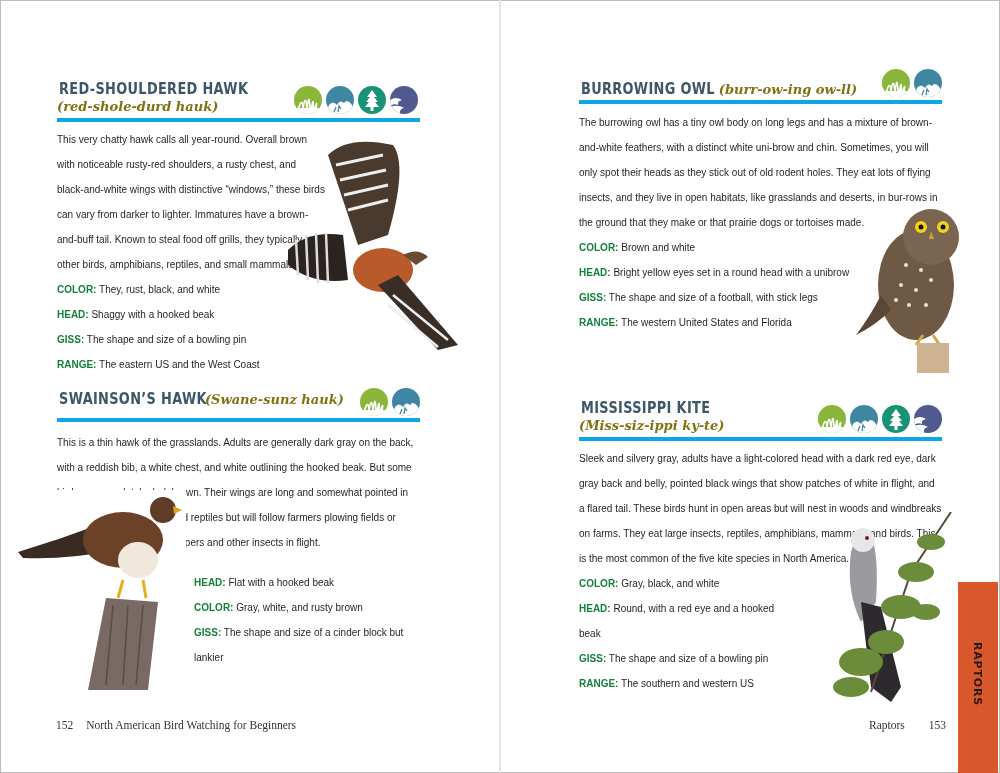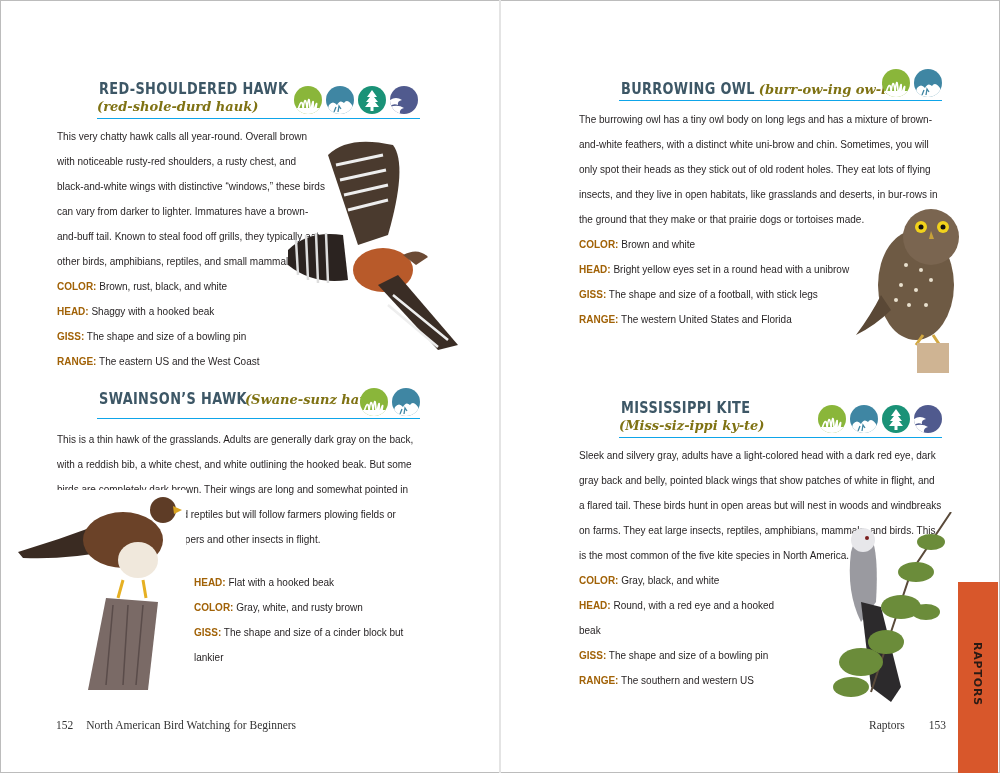--- a/index.html
+++ b/index.html
@@ -4,36 +4,36 @@
 <style>
   html, body { margin: 0; padding: 0; }
   body { width: 1000px; height: 773px; background: #ffffff; position: relative; overflow: hidden; font-family: "Liberation Sans", sans-serif; color: #231f20; }
   .frame { position: absolute; inset: 0; border: 1px solid #bcbcbc; box-sizing: border-box; pointer-events: none; }
   .gutter { position: absolute; left: 499px; top: 0; width: 2px; height: 773px; background: #e4e4e4; }
   .page { position: absolute; top: 0; height: 773px; }
   .left { left: 0; width: 499px; }
   .right { left: 501px; width: 499px; }
 
   .entry { position: absolute; }
-  .hdr { position: relative; border-bottom: 1px solid #0ea5e9; margin-left: 40px; }
+  .hdr { position: relative; border-bottom: 4px solid #0ea5e9; }
   .name { font-family: "DejaVu Sans", sans-serif; font-weight: bold; font-size: 15px; letter-spacing: 0.4px; color: #3d5766; transform: scaleX(0.86); transform-origin: left center; display: inline-block; white-space: nowrap; }
   .pron { font-family: "DejaVu Serif", serif; font-style: italic; font-weight: bold; font-size: 13px; color: #7f7213; white-space: nowrap; }
   .pron.inline { margin-left: -26px; }
   .icons { position: absolute; right: 2px; display: flex; gap: 4px; }
   .icon { width: 28px; height: 28px; border-radius: 50%; position: relative; overflow: hidden; }
   .grass { background: #8ab63a; }
   .shrub { background: #3f86a3; }
   .forest { background: #1a9277; }
   .water { background: #505a8e; }
   .icon svg { position: absolute; left: 0; top: 0; }
 
   .body { font-size: 10px; line-height: 25px; }
   .body p { margin: 0; }
   .field { margin-top: 8px; }
-  .lbl { color: #a16207; font-weight: bold; }
+  .lbl { color: #15803d; font-weight: bold; }
 
   .photo { position: absolute; }
 
   .footer { position: absolute; top: 719px; font-family: Liberation Serif, serif; font-size: 11.5px; color: #333; white-space: nowrap; }
   .tab { position: absolute; left: 958px; top: 582px; width: 40px; height: 191px; background: #d8572b; }
   .tab span { position: absolute; left: 13px; top: 60px; writing-mode: vertical-rl; font-family: "DejaVu Sans", sans-serif; font-weight: bold; font-size: 11px; color: #2a1a14; letter-spacing: 0.8px; }
 </style>
 </head>
 <body>
 
@@ -67,21 +67,21 @@
           </div>
         <div class="icon water">
             <svg width="28" height="28" viewBox="0 0 28 28">
               <path d="M0 14 Q6 10 12 14 Q7 15 8 19 Q4 17 0 20Z M0 21 Q8 18 14 22 Q9 23 10 28 L0 28Z" fill="#fff"></path>
             </svg>
           </div>
       </div>
     </div>
     <div class="body" style="margin-top:5px;">
       <p style="width:268px;">This very chatty hawk calls all year-round. Overall brown with noticeable rusty-red shoulders, a rusty chest, and black-and-white wings with distinctive “windows,” these birds can vary from darker to lighter. Immatures have a brown-and-buff tail. Known to steal food off grills, they typically eat other birds, amphibians, reptiles, and small mammals.</p>
-      <p class="field"><span class="lbl">COLOR:</span> <span>Brown, rust, black, and white</span></p>
+      <p class="field"><span class="lbl">COLOR:</span> <span>They, rust, black, and white</span></p>
       <p class="field"><span class="lbl">HEAD:</span> <span>Shaggy with a hooked beak</span></p>
       <p class="field"><span class="lbl">GISS:</span> <span>The shape and size of a bowling pin</span></p>
       <p class="field"><span class="lbl">RANGE:</span> <span>The eastern US and the West Coast</span></p>
     </div>
   </div>
   <svg class="photo" style="left:288px; top:135px;" width="176" height="220" viewBox="0 0 176 220">
     <path d="M70 110 L40 20 Q60 0 105 10 Q120 30 100 100Z" fill="#4a3a2e"></path>
     <path d="M48 30 L95 20 M52 45 L98 35 M56 60 L100 50 M60 75 L100 65" stroke="#eee" stroke-width="3"></path>
     <path d="M0 115 Q20 95 55 100 L60 145 Q25 150 0 130Z" fill="#2b2320"></path>
     <path d="M8 105 L10 140 M18 100 L20 145 M28 98 L30 148 M38 98 L40 148" stroke="#ddd" stroke-width="2.5"></path>

